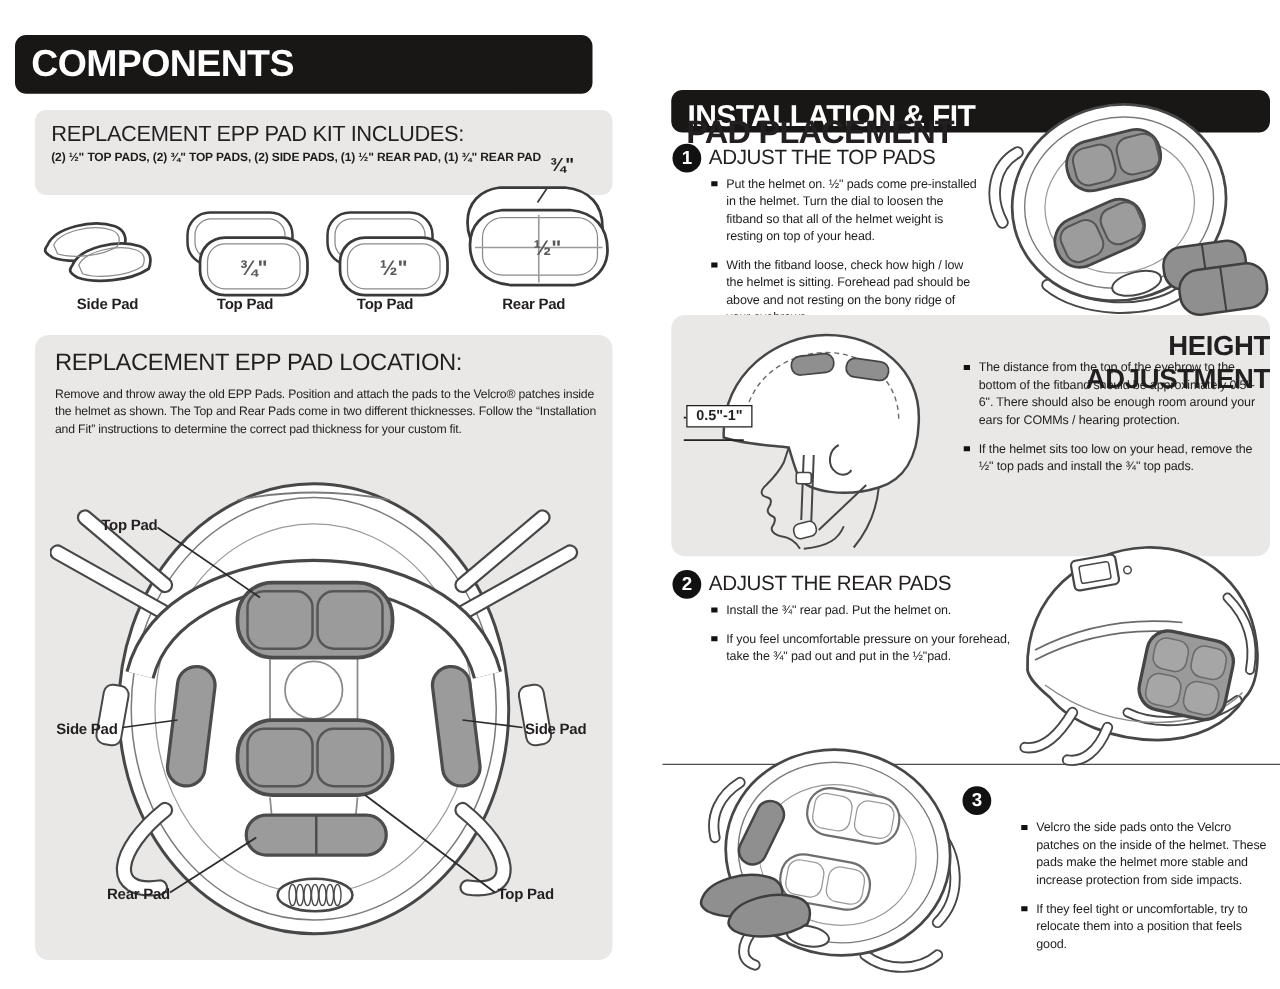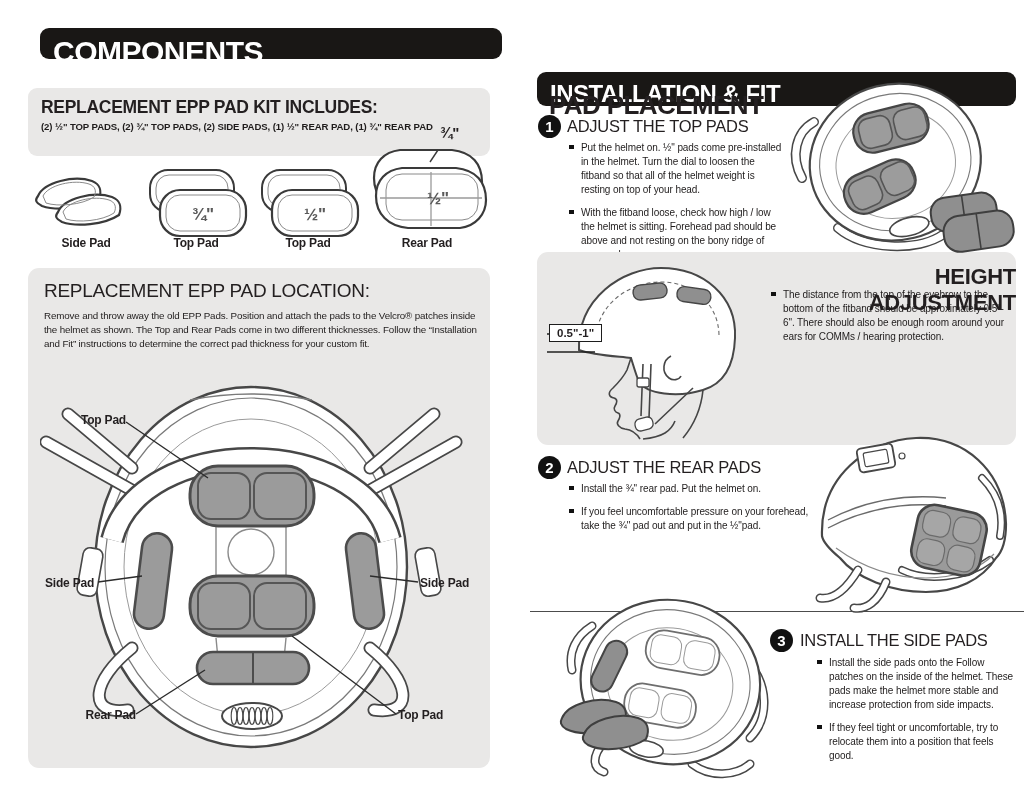--- a/index.html
+++ b/index.html
@@ -1,24 +1,24 @@
 <!DOCTYPE html>
 <html><head>
 <meta charset="utf-8">
 <style>
   html,body{margin:0;padding:0;background:#fff;}
   .page{position:relative;width:1024px;height:791px;background:#ffffff;overflow:hidden;
         font-family:"Liberation Sans",sans-serif;color:#231f20;}
   .bar{position:absolute;background:#191715;border-radius:9px;color:#fff;font-weight:700;
        letter-spacing:-0.5px;white-space:nowrap;}
-  #bar-left{left:40px;top:28px;width:462px;height:31px;font-size:30px;line-height:47px;padding-left:13px;box-sizing:border-box;}
+  #bar-left{left:12px;top:28px;width:462px;height:47px;font-size:30px;line-height:47px;padding-left:13px;box-sizing:border-box;}
   #bar-right{left:537px;top:28px;width:479px;height:34px;font-size:24px;line-height:44px;padding-left:13px;box-sizing:border-box;margin-top:44px;}
   .graybox{position:absolute;background:#e9e8e7;border-radius:9px;}
   #kit-box{left:28px;top:88px;width:462px;height:68px;padding:9px 13px;box-sizing:border-box;}
-  .kit-title{font-size:17.5px;font-weight:700;letter-spacing:-0.3px;margin-bottom:3px;}
+  .kit-title{font-size:17.5px;font-weight:400;letter-spacing:-0.3px;margin-bottom:3px;}
   .kit-line{font-size:9.6px;font-weight:600;letter-spacing:-0.1px;color:#1f1c1c;}
   .kit-note{font-size:9.8px;font-weight:700;margin-top:2px;letter-spacing:-0.1px;}
   .padfig{position:absolute;}
   .padlabel{position:absolute;font-size:12px;font-weight:700;text-align:center;letter-spacing:-0.2px;}
   #rear-callout{position:absolute;left:440px;top:124px;font-size:15px;font-weight:700;letter-spacing:-0.3px;}
   #loc-box{left:28px;top:268px;width:462px;height:500px;border-radius:11px;}
   .loc-title{position:absolute;left:16px;top:12px;font-size:19px;font-weight:400;letter-spacing:-0.3px;}
   .loc-body{position:absolute;left:16px;top:41px;width:436px;font-size:9.8px;line-height:1.45;letter-spacing:-0.15px;color:#1f1c1c;}
   .diaglabel{position:absolute;font-size:12px;font-weight:700;letter-spacing:-0.2px;}
   #pp-title{position:absolute;left:549px;top:80px;font-size:26px;font-weight:700;letter-spacing:-0.6px;margin-top:10px;}
@@ -218,20 +218,21 @@
         <path d="M100,104 L98,156 M108,104 L106,158 M150,128 L112,164"></path>
       </g>
       <rect x="94" y="118" width="12" height="9" rx="2" fill="#fff" stroke="#454545" stroke-width="1.3"></rect>
       <rect x="92" y="158" width="18" height="12" rx="5" fill="#fff" stroke="#454545" stroke-width="1.3" transform="rotate(-15 101 164)"></rect>
       <path d="M4,74 L58,74 M4,92 L52,92" stroke="#222" stroke-width="1.4"></path>
     </svg>
     <div id="measure-label">0.5"-1"</div>
     <div class="hb-title">HEIGHT ADJUSTMENT</div>
     <ul class="blist" style="left:233px;top:36px;width:240px">
       <li>The distance from the top of the eyebrow to the bottom of the fitband should be approximately 0.5"- 6". There should also be enough room around your ears for COMMs / hearing protection.</li>
+      <li>If the helmet sits too low on your head, remove the ½" top pads and install the ¾" top pads.</li>
     </ul>
   </div>
 
   <div class="stepbadge" style="left:538px;top:456px">2</div>
   <div class="steptitle" style="left:567px;top:458px">ADJUST THE REAR PADS</div>
   <ul class="blist" style="left:568px;top:482px;width:252px">
     <li>Install the ¾" rear pad. Put the helmet on.</li>
     <li>If you feel uncomfortable pressure on your forehead, take the ¾" pad out and put in the ½"pad.</li>
   </ul>
 
@@ -285,19 +286,18 @@
       <rect x="44" y="58" width="22" height="54" rx="11" fill="#8f8f8f" stroke="#454545" stroke-width="2" transform="rotate(16 55 85)"></rect>
       <ellipse cx="106" cy="160" rx="17" ry="8" fill="#fff" stroke="#474747" stroke-width="1.6"></ellipse>
     </g>
     <g fill="#8f8f8f" stroke="#3f3f3f" stroke-width="2" stroke-linejoin="round">
       <path d="M10,126 C16,112 44,104 64,110 C74,113 76,122 72,131 C56,142 28,144 14,137 C8,133 8,130 10,126 Z"></path>
       <path d="M32,142 C38,128 66,120 86,126 C96,129 98,138 94,147 C78,158 50,160 36,153 C30,149 30,146 32,142 Z"></path>
     </g>
   </svg>
 
   <div class="stepbadge" style="left:770px;top:629px;z-index:2">3</div>
-  <div class="steptitle" style="left:800px;top:631px;z-index:2">INSTALL THE SIDE PADS</div>
   <ul class="blist" style="left:816px;top:656px;width:202px;z-index:2">
-    <li>Install the side pads onto the Follow patches on the inside of the helmet. These pads make the helmet more stable and increase protection from side impacts.</li>
+    <li>Velcro the side pads onto the Velcro patches on the inside of the helmet. These pads make the helmet more stable and increase protection from side impacts.</li>
     <li>If they feel tight or uncomfortable, try to relocate them into a position that feels good.</li>
   </ul>
 
 </div>
 
 </body></html>

